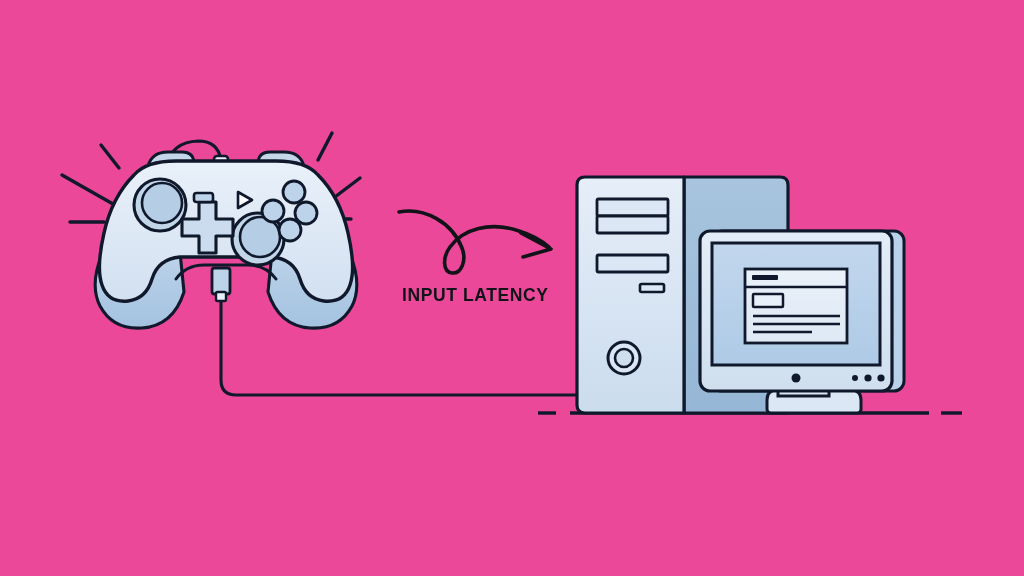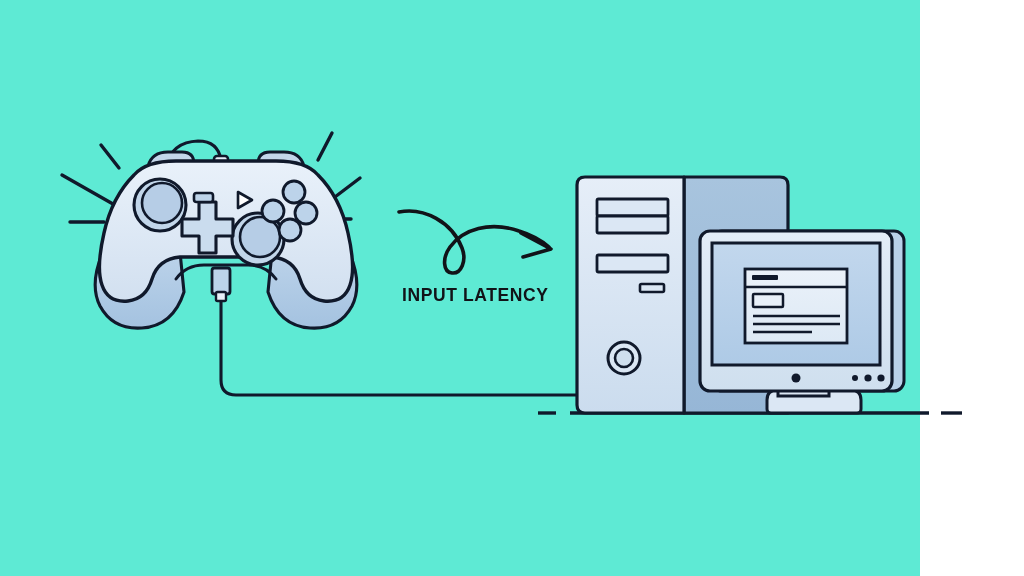--- a/index.html
+++ b/index.html
@@ -9,23 +9,23 @@
     background: #ffffff;
   }
   body {
     width: 1024px;
     height: 576px;
     overflow: hidden;
     font-family: "Liberation Sans", sans-serif;
   }
   #scene {
     position: relative;
-    width: 920px;
+    width: 1024px;
     height: 576px;
-    background: #5eead4;
+    background: #ec4899;
   }
   #scene svg {
     display: block;
     width: 1024px;
     height: 576px;
   }
   .label-text {
     font-family: "Liberation Sans", sans-serif;
     font-weight: bold;
     font-size: 17.5px;

